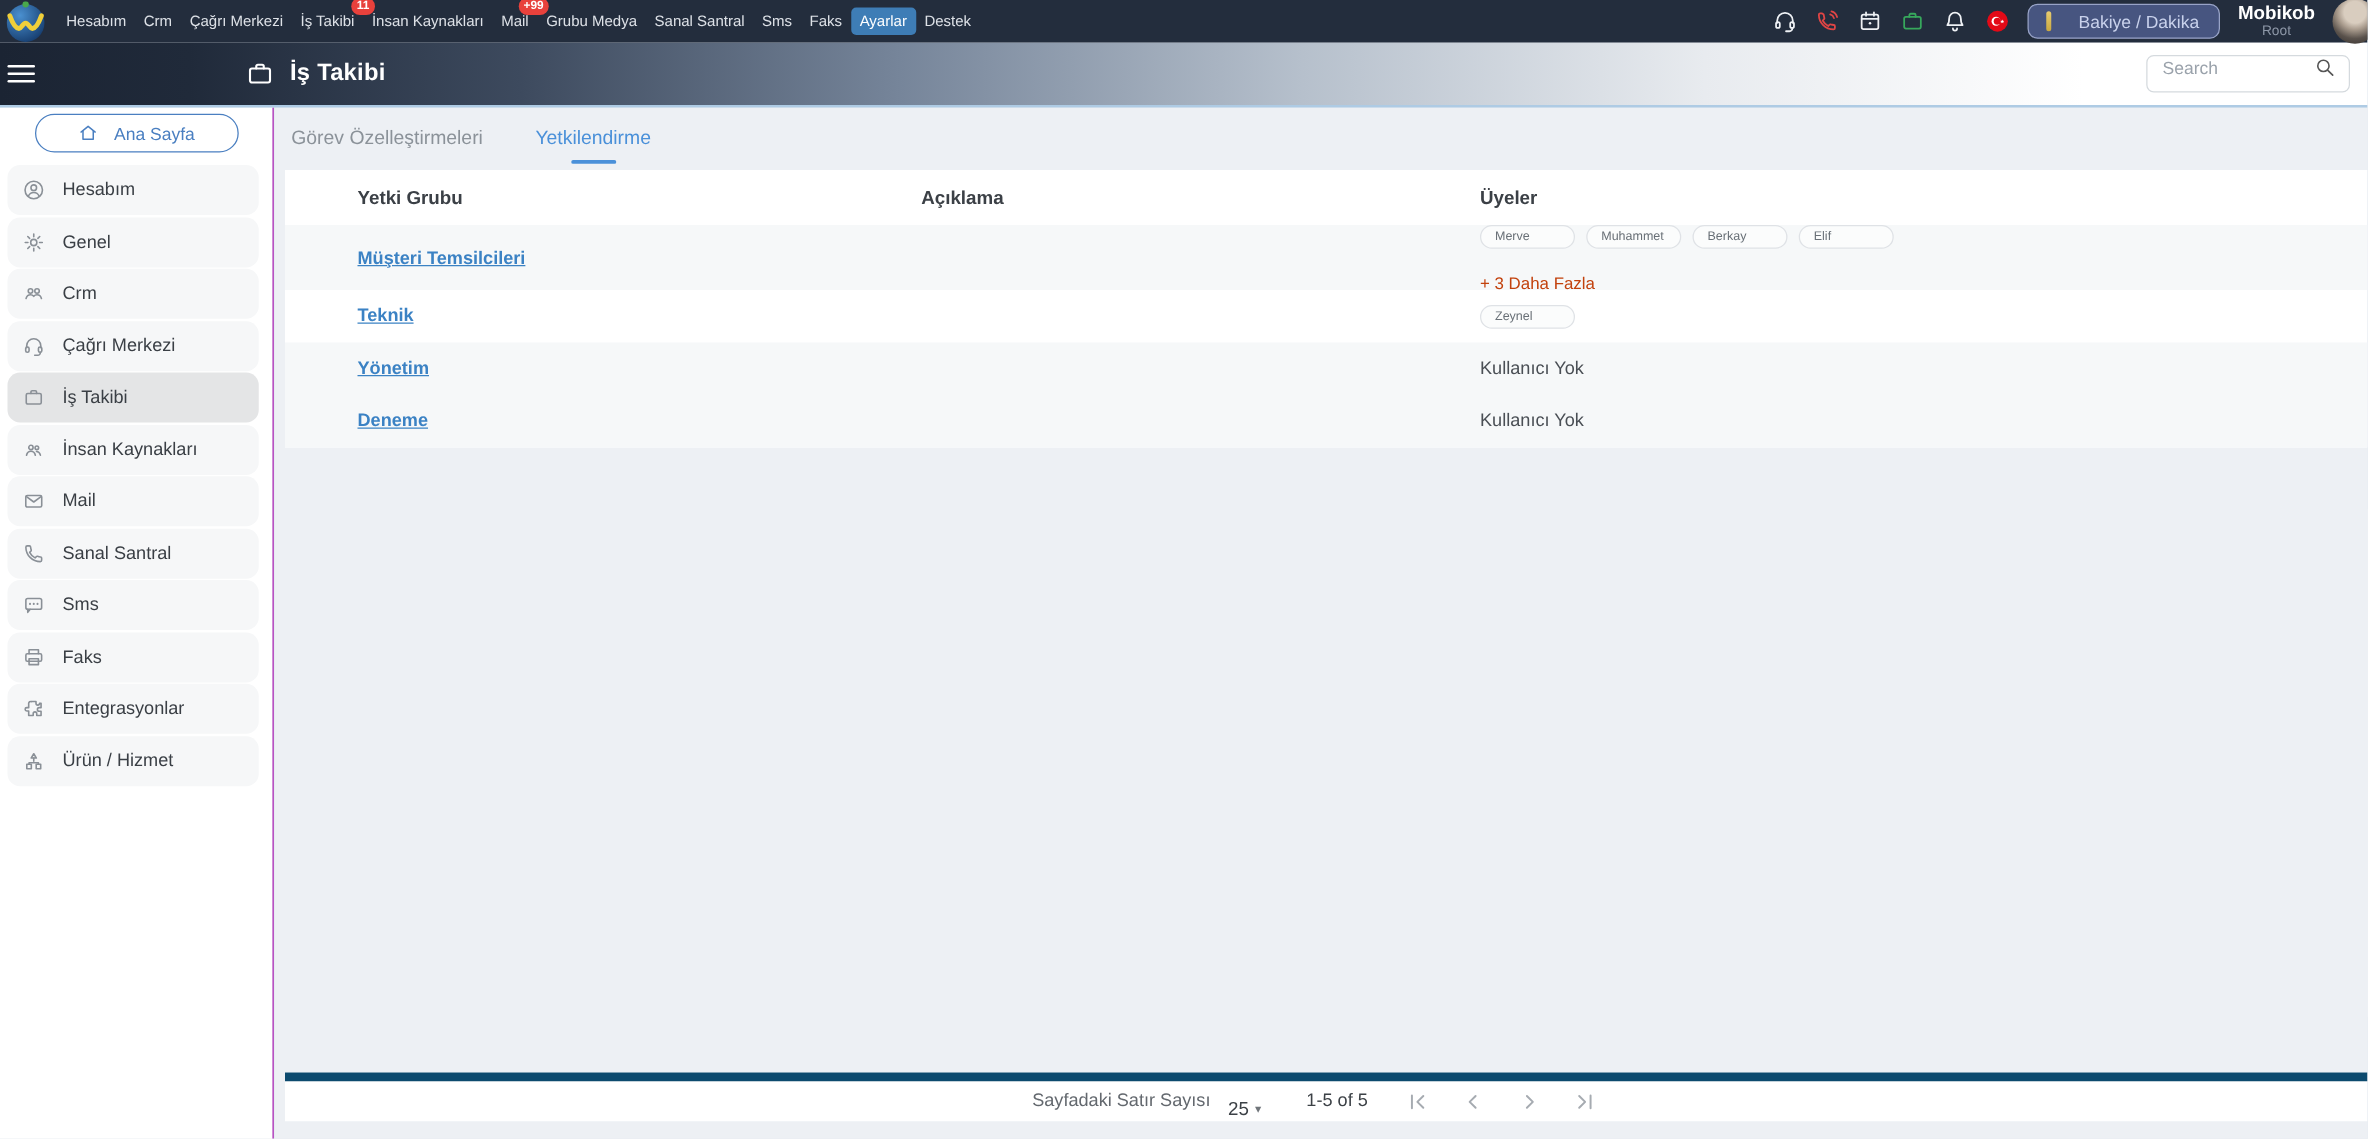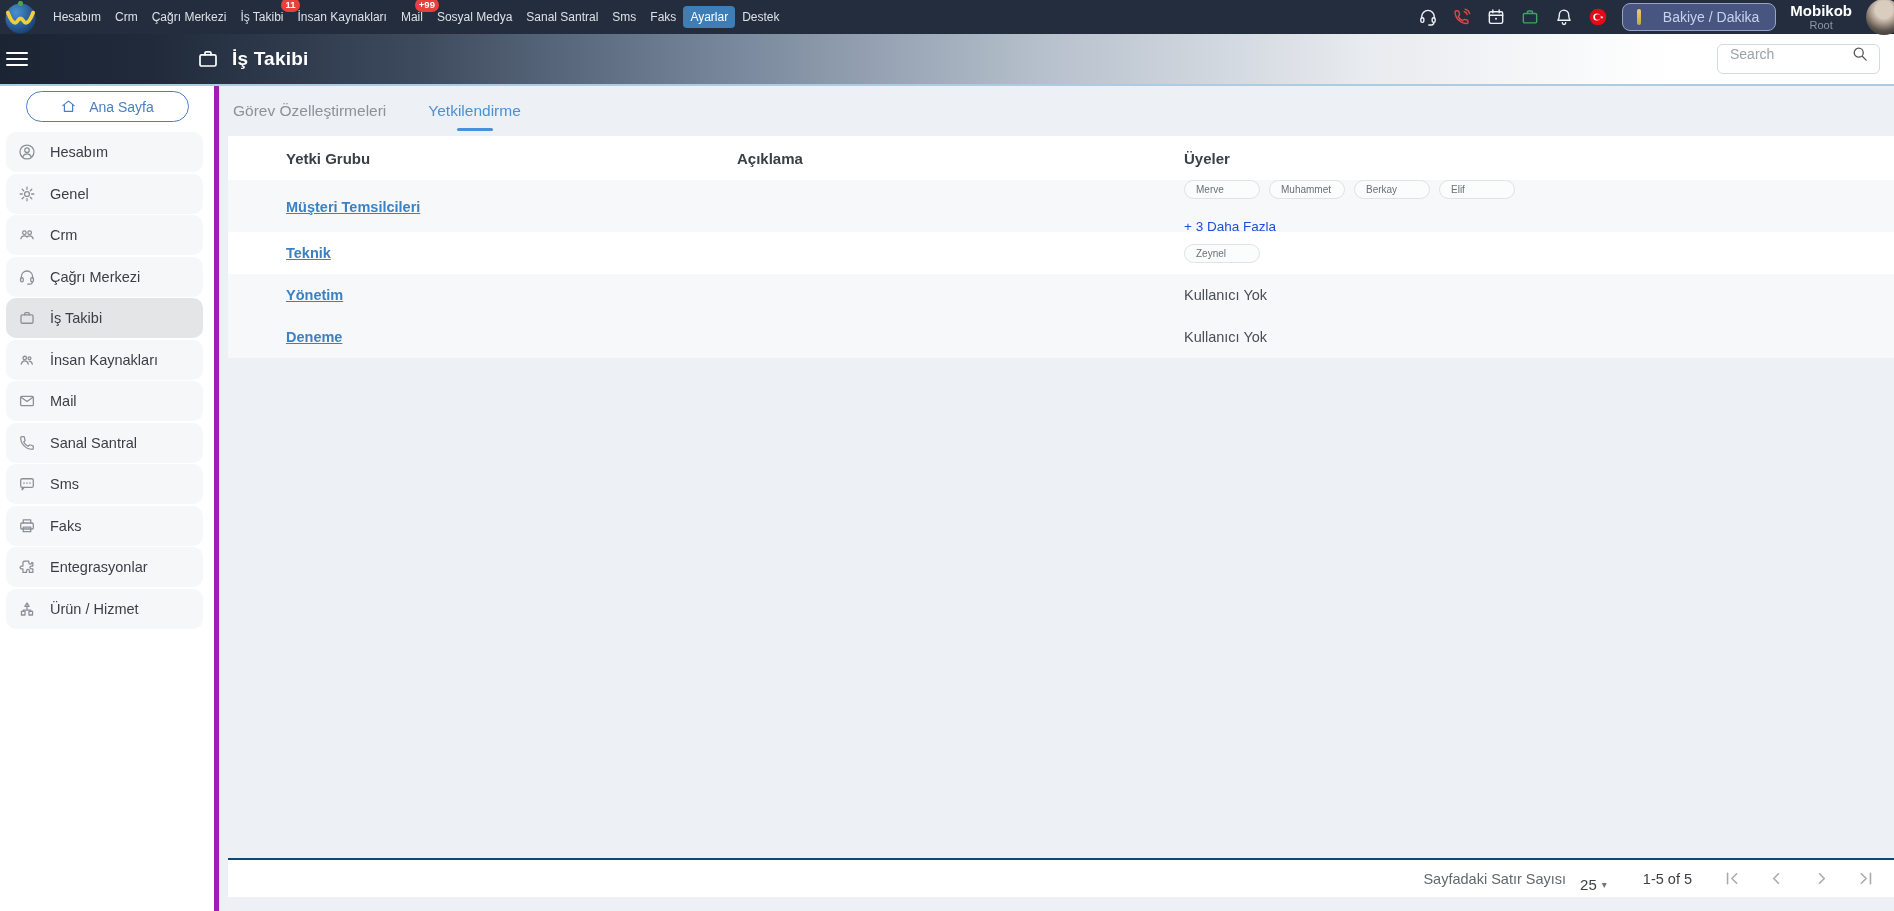--- a/index.html
+++ b/index.html
@@ -47,21 +47,21 @@
   .picon{width:24px;height:24px;color:#fff}
   .ptitle h1{font-size:19px;margin:0;font-weight:bold;letter-spacing:.2px}
   .search{position:absolute;right:14px;top:10px;width:163px;height:30px;background:#fff;
     border:1px solid #d5dade;border-radius:6px;display:flex;align-items:flex-start;padding:0 10px;gap:6px}
   .search input{border:0;outline:0;flex:1;font-size:14px;color:#444;font-family:inherit;background:transparent;min-width:0}
   .search input::placeholder{color:#9aa2ab}
   .sg-icon{width:18px;height:18px;color:#555;cursor:pointer;flex:none}
 
   
   .sidebar{position:absolute;top:86px;left:0;bottom:0;width:219px;background:#fff;
-    border-right:5px solid #a21caf;z-index:20}
+    border-right:1px solid #a21caf;z-index:20}
   .home-pill{display:flex;align-items:center;justify-content:center;gap:12px;width:163px;height:31px;
     margin:5px auto 0;border:1.5px solid #4a7fc1;border-radius:17px;background:#fff;color:#4a7fc1;
     font-size:14px;cursor:pointer;font-family:inherit}
   .hicon{width:17px;height:17px;color:#4a7fc1}
   .slist{margin-top:10px}
   .sitem{display:flex;align-items:center;gap:14px;height:40px;margin:0 11px 1.5px 6px;
     padding-left:12px;background:#f6f7f8;border-radius:10px;cursor:pointer}
   .sitem.selected{background:#e4e5e6}
   .sicon{width:18px;height:18px;color:#8a9097;flex:none}
   .slabel{font-size:14.5px;color:#3a3f45;white-space:nowrap}
@@ -80,26 +80,26 @@
   .thead{height:44px;font-weight:bold;color:#3b4046;font-size:15px}
   .c1{padding-left:58px}
   .trow{height:42px}
   .trow.tall{height:52px}
   .trow.alt{background:#f6f8f9}
   .glink{color:#3b82c4;font-weight:bold;font-size:14.5px;text-decoration:underline;cursor:pointer;white-space:nowrap}
   .cell.c2{font-size:14px;color:#555}
   .chips{display:flex;gap:9px}
   .chip{display:inline-flex;align-items:center;min-width:76px;padding:3px 11px;background:#fbfcfc;
     border:1px solid #dfe2e6;border-radius:10px;font-size:10px;color:#697077;white-space:nowrap}
-  .more{display:block;margin-top:20px;font-size:13.5px;color:#1d4ed8;cursor:pointer;text-decoration:none}
+  .more{display:block;margin-top:20px;font-size:13.5px;color:#c2410c;cursor:pointer;text-decoration:none}
   .empty{font-size:14.5px;color:#4a4f55}
 
   
   .tfooter{position:absolute;left:8px;right:0;top:772px;height:39px;background:#fff;
-    border-top:2px solid #0c4a6e;display:flex;align-items:center;justify-content:flex-end;
+    border-top:7px solid #0c4a6e;display:flex;align-items:center;justify-content:center;
     color:#63686e;font-size:14.5px;padding-right:18px}
   .rpp{display:flex;align-items:center;gap:5px;color:#3c4146;font-size:15px;cursor:pointer;
     margin:12px 36px 0 14px}
   .caret{font-size:10px;color:#70757a}
   .range{color:#3c4146;margin-right:30px}
   .pager{display:flex;align-items:center;gap:26px}
   .pbtn{width:19px;height:19px;border:0;padding:0;background:none;color:#a6abb1;cursor:pointer}
   .pbtn svg{width:100%;height:100%}
 </style>
 </head>
@@ -119,21 +119,21 @@
       <circle cx="17" cy="2.5" r="2.6" fill="#49a84c"></circle>
     </svg>
   </div>
   <nav class="tn-menu" id="topnav-items">
       <a class="tn-item">Hesabım</a>
       <a class="tn-item">Crm</a>
       <a class="tn-item">Çağrı Merkezi</a>
       <a class="tn-item">İş Takibi<span class="badge">11</span></a>
       <a class="tn-item">İnsan Kaynakları</a>
       <a class="tn-item">Mail<span class="badge">+99</span></a>
-      <a class="tn-item">Sosyal Medya</a>
+      <a class="tn-item">Grubu Medya</a>
       <a class="tn-item">Sanal Santral</a>
       <a class="tn-item">Sms</a>
       <a class="tn-item">Faks</a>
       <a class="tn-item active">Ayarlar</a>
       <a class="tn-item">Destek</a>
     </nav>
   <div class="tn-right">
     <div class="tn-icons" id="topnav-icons">
         <span class="tn-icon" data-icon="headset-icon">
           <svg viewBox="0 0 24 24" fill="none" stroke="currentColor" stroke-width="1.7" stroke-linecap="round" stroke-linejoin="round">

